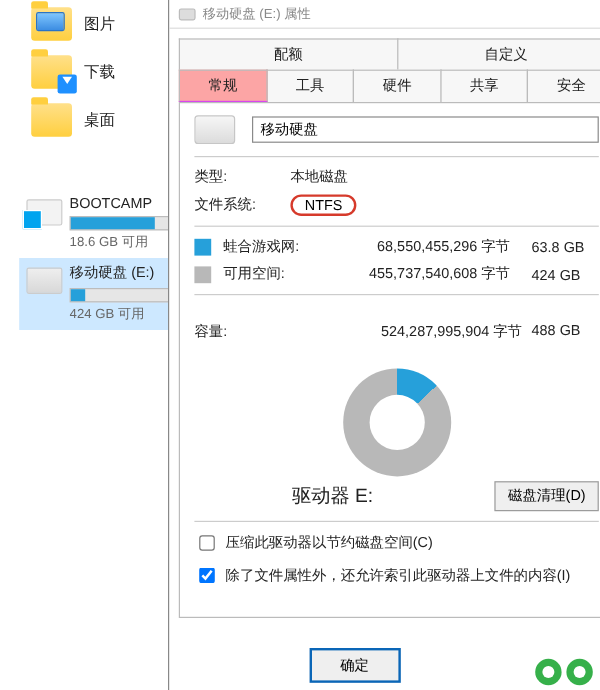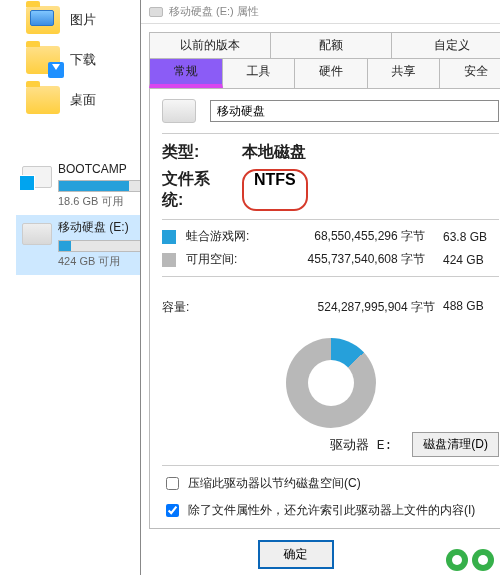--- a/index.html
+++ b/index.html
@@ -26,52 +26,52 @@
   .drive-fill { position:absolute; left:0; top:0; bottom:0; background:#26a0da; }
   .drive-sub { font-size:11px; color:#666; white-space:nowrap; overflow:hidden; text-overflow:ellipsis; }
 
   
   .dialog { position:absolute; left:140px; top:0; width:380px; height:575px; background:#fff; border-left:1px solid #888; }
   .dlg-title { height:24px; border-bottom:1px solid #ddd; display:flex; align-items:center; padding:0 8px; gap:6px; font-size:11px; color:#888; }
   .dlg-title .tiny-hdd { width:14px; height:10px; background:#ddd; border:1px solid #bbb; border-radius:2px; }
 
   .tabs-row { display:flex; margin:8px 8px 0; }
   .tab { flex:1; text-align:center; padding:4px 0; border:1px solid #bbb; border-bottom:none; background:#f7f7f7; font-size:12px; margin-right:-1px; cursor:pointer; }
-  .tab.active { background:#8b5cf6; border-bottom:4px solid #d946ef; position:relative; z-index:2; }
+  .tab.active { background:#fca5a5; border-bottom:1px solid #d946ef; position:relative; z-index:2; }
   .tabs-row.second { margin-top:0; }
   .tab-body { border:1px solid #bbb; margin:0 8px 0; padding:10px 12px 8px; position:relative; min-height:430px; }
 
   .name-row { display:flex; align-items:center; gap:14px; margin-bottom:10px; }
   .big-hdd { width:34px; height:24px; background:linear-gradient(#f6f6f6,#dcdcdc); border:1px solid #c6c6c6; border-radius:3px; }
   .name-input { flex:1; border:1px solid #8a8a8a; padding:3px 6px; font-size:12px; }
 
   .hr { border:none; border-top:1px solid #ccc; margin:8px 0; }
 
-  .kv { display:flex; gap:20px; margin:6px 0; font-size:16px;font-weight:bold; }
+  .kv { display:flex; gap:20px; margin:6px 0; font-size:12px; }
   .kv .k { width:60px; }
   .ntfs-wrap { display:inline-block; border:2px solid #d63a2b; border-radius:14px; padding:0 10px; color:#000; }
 
   .space-row { display:flex; align-items:center; gap:10px; margin:6px 0; font-size:12px; }
   .sq { width:14px; height:14px; }
   .sq.used { background:#26a0da; }
   .sq.free { background:#b8b8b8; }
   .bytes { flex:1; text-align:right; padding-right:8px; }
   .gb { width:56px; text-align:left; }
 
   .cap-row { display:flex; margin:22px 0; font-size:12px; }
   .cap-row .lab { width:68px; }
   .cap-row .bytes { flex:1; text-align:right; padding-right:8px; }
 
   .donut-wrap { text-align:center; margin:8px 0 4px; }
   .donut { width:90px; height:90px; border-radius:50%; margin:0 auto;
     background: conic-gradient(#26a0da 0 47deg, #b8b8b8 47deg 360deg); position:relative; }
   .donut::after { content:""; position:absolute; left:22px; top:22px; width:46px; height:46px; background:#fff; border-radius:50%; }
 
   .below-donut { display:flex; align-items:center; justify-content:flex-end; gap:20px; margin-top:4px; }
-  .drive-label { flex:1; text-align:right; font-size:13px;font-family:Liberation Mono, monospace; }
+  .drive-label { flex:1; text-align:center; font-size:16px; }
   .btn { border:1px solid #9c9c9c; background:#efefef; padding:3px 10px; font-size:12px; cursor:pointer; }
 
   .check-row { display:flex; align-items:center; gap:6px; margin:8px 0 0; font-size:12px; }
   .check-row input { width:13px; height:13px; }
 
   .dlg-buttons { position:absolute; left:8px; right:8px; bottom:6px; display:flex; justify-content:center; gap:14px; }
   .dlg-buttons .btn { padding:4px 24px; }
   .btn.primary { border:2px solid #0a66b7; }
 
   
@@ -120,21 +120,20 @@
   </div>
 </div>
 
 <div class="dialog">
   <div class="dlg-title">
     <div class="tiny-hdd"></div>
     <span>移动硬盘 (E:) 属性</span>
   </div>
 
   <div class="tabs-row">
-    <div class="tab">以前的版本</div>
     <div class="tab">配额</div>
     <div class="tab">自定义</div>
   </div>
   <div class="tabs-row second">
     <div class="tab active">常规</div>
     <div class="tab">工具</div>
     <div class="tab">硬件</div>
     <div class="tab">共享</div>
     <div class="tab">安全</div>
   </div>

